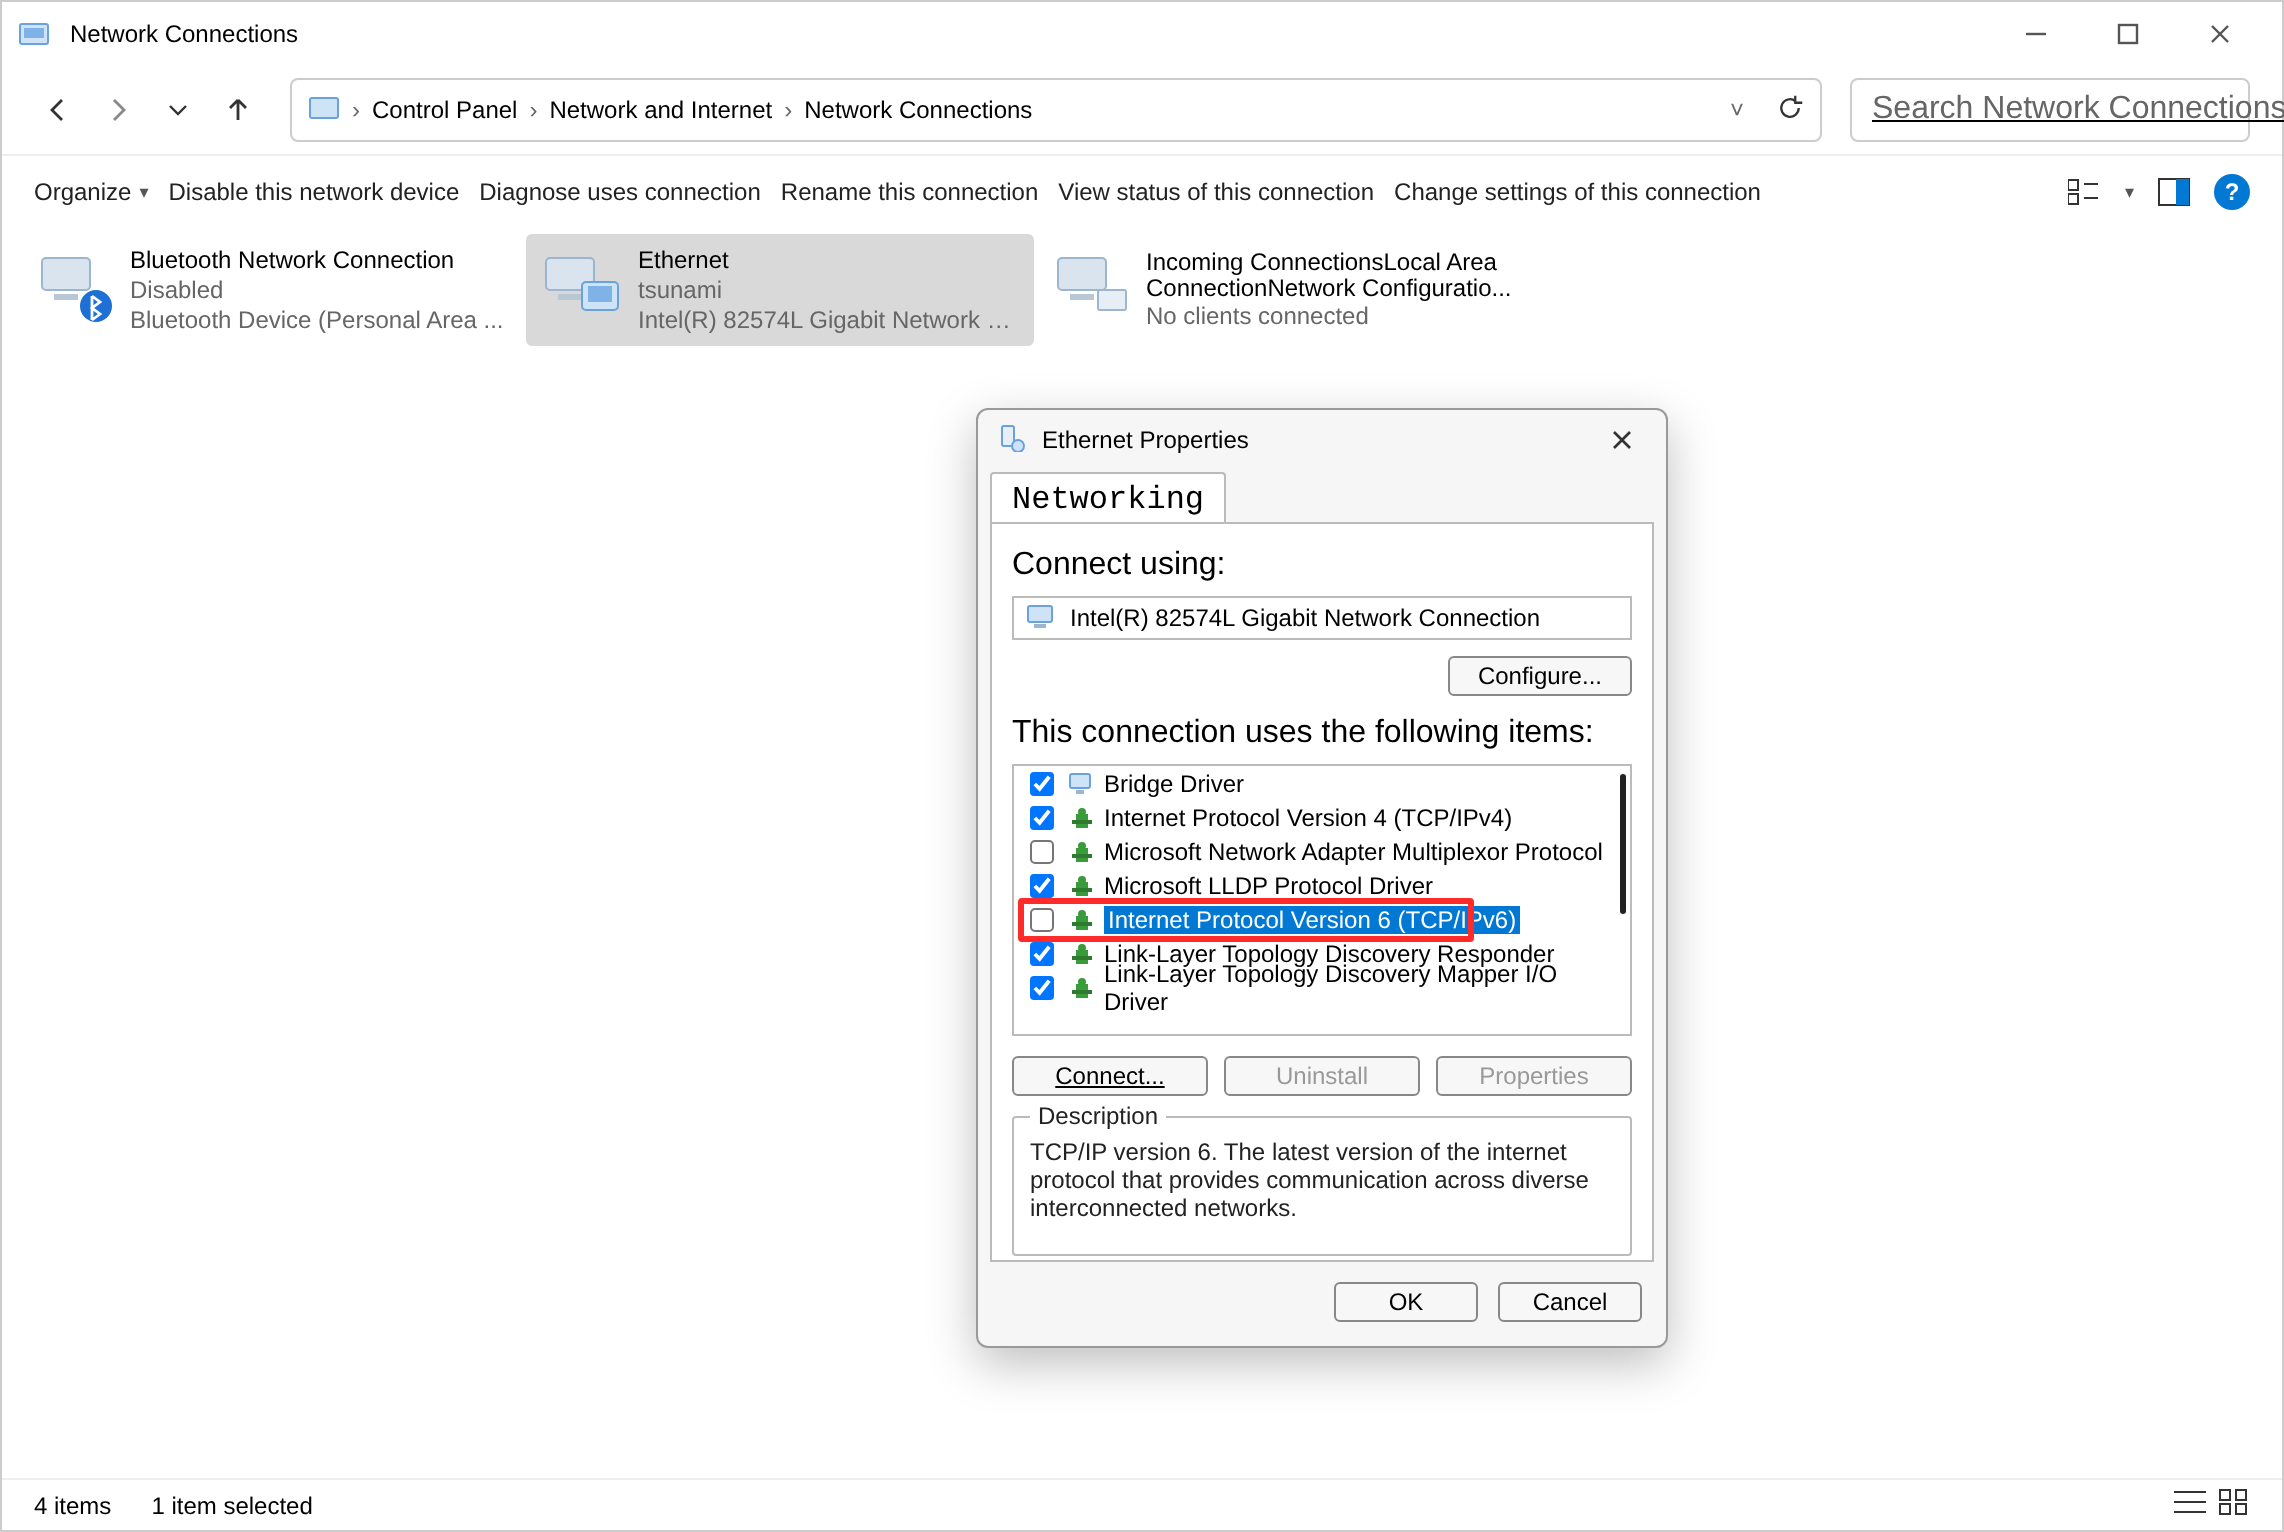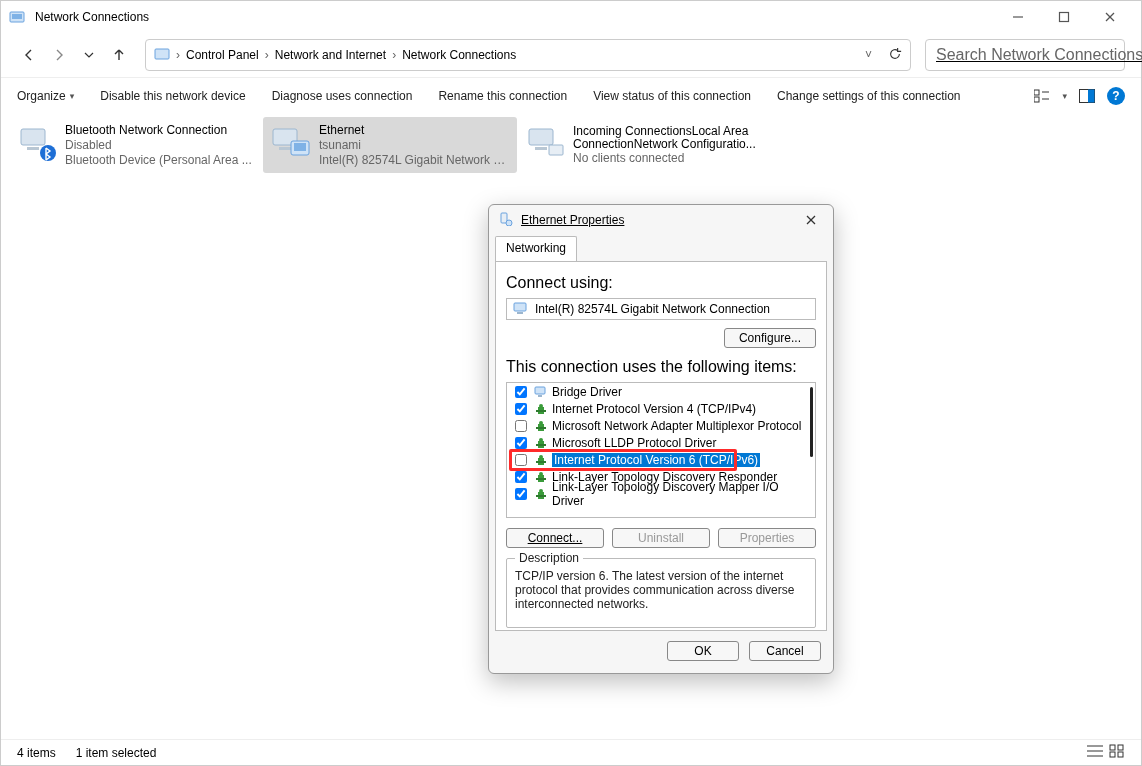--- a/index.html
+++ b/index.html
@@ -18,21 +18,21 @@
   .navrow { height: 44px; display: flex; align-items: center; padding: 0 16px; gap: 6px; }
   .navbtn { width: 24px; height:24px; display:flex; align-items:center; justify-content:center; color:#555;}
   .address { flex: 1; height: 32px; border: 1px solid #ccc; border-radius:4px; display:flex; align-items:center; padding:0 8px; margin: 0 8px; gap:6px;}
   .crumb { display:flex; align-items:center; gap:4px; font-size:12px;}
   .refresh { margin-left:auto; }
   .search { width: 200px; height:32px; border:1px solid #ccc; border-radius:4px; display:flex; align-items:center; padding:0 8px; gap:6px; color:#666;}
   .search input { border:none; outline:none; flex:1; font-size:16px; background:transparent;text-decoration:underline;}
   .search input::placeholder{color:#666;}
 
   
-  .cmdbar { height: 36px; border-top:1px solid #eee; display:flex; align-items:center; padding:0 16px; gap:26px; font-size:12px; color:#222;}
+  .cmdbar { height: 36px; border-top:1px solid #eee; display:flex; align-items:center; padding:0 16px; gap:10px; font-size:12px; color:#222;}
   .cmdbar .spacer{flex:1;}
   .cmd { display:flex; align-items:center; gap:4px;}
   .cmd .caret { font-size:9px; color:#555;}
   .viewctl{display:flex; align-items:center; gap:10px;}
   .viewbtn{width:20px;height:20px;display:flex;align-items:center;justify-content:center;}
   .helpbtn{width:18px;height:18px;border-radius:50%;background:#0078d4;color:#fff;display:flex;align-items:center;justify-content:center;font-size:12px;font-weight:bold;}
 
   
   .content { position:relative; padding: 4px 8px; display:flex; gap:0px; flex-wrap:wrap;}
   .conn { width: 254px; height: 56px; display:flex; padding:4px 6px; gap:6px; border-radius:3px;}
@@ -43,24 +43,24 @@
   .conn .cstat{color:#666;}
   .conn .cdev{color:#666; white-space:nowrap; overflow:hidden; text-overflow:ellipsis;}
 
   
   .statusbar { position:absolute; bottom:0; left:0; right:0; height:26px; border-top:1px solid #eee; display:flex; align-items:center; padding:0 16px; gap:20px; font-size:12px;}
   .statusbar .sright{margin-left:auto; display:flex; gap:6px;}
 
   
   .dialog { position:absolute; left:487px; top:203px; width:346px; height:470px; background:#f6f6f6; border:1px solid #999; border-radius:6px; box-shadow:0 8px 24px rgba(0,0,0,.25);}
   .dlg-title { height:30px; display:flex; align-items:center; padding:0 10px; gap:8px;}
-  .dlg-title .t{flex:1; font-size:12px;text-decoration:underline;}
+  .dlg-title .t{flex:1; font-size:12px;}
   .dlg-close{width:24px;height:24px;display:flex;align-items:center;justify-content:center;color:#333;}
   .tabstrip{height:26px; display:flex; padding:0 6px;background:#f6f6f6;}
-  .tab{padding:4px 10px; font-size:12px; background:#fff; border:1px solid #bbb; border-bottom:none; border-radius:2px 2px 0 0; position:relative; top:1px;}
+  .tab{padding:4px 10px; font-size:16px; background:#fff; border:1px solid #bbb; border-bottom:none; border-radius:2px 2px 0 0; position:relative; top:1px;font-family:Liberation Mono, monospace;}
   .dlg-body{background:#fff; margin:0 6px; border:1px solid #bbb; padding:10px; height:370px; position:relative;}
   .label{font-size:16px; margin:2px 0 6px;}
   .adapter{border:1px solid #bbb; height:22px; display:flex; align-items:center; padding:0 6px; gap:6px; font-size:12px;}
   .btn { border:1px solid #888; border-radius:3px; background:#f7f7f7; font-size:12px; padding:2px 14px; min-width:80px; text-align:center;}
   .btn:disabled, .btn.disabled{color:#999;}
   .cfgrow{display:flex; justify-content:flex-end; margin:8px 0 10px;}
   .listbox{border:1px solid #bbb; height:136px; overflow:hidden; position:relative;}
   .listinner{position:absolute; inset:0; overflow:hidden;}
   .li{display:flex; align-items:center; gap:4px; padding:1px 4px; font-size:12px; height:17px;}
   .li.sel .lbl{background:#0078d4;color:#fff;padding:0 2px;}

